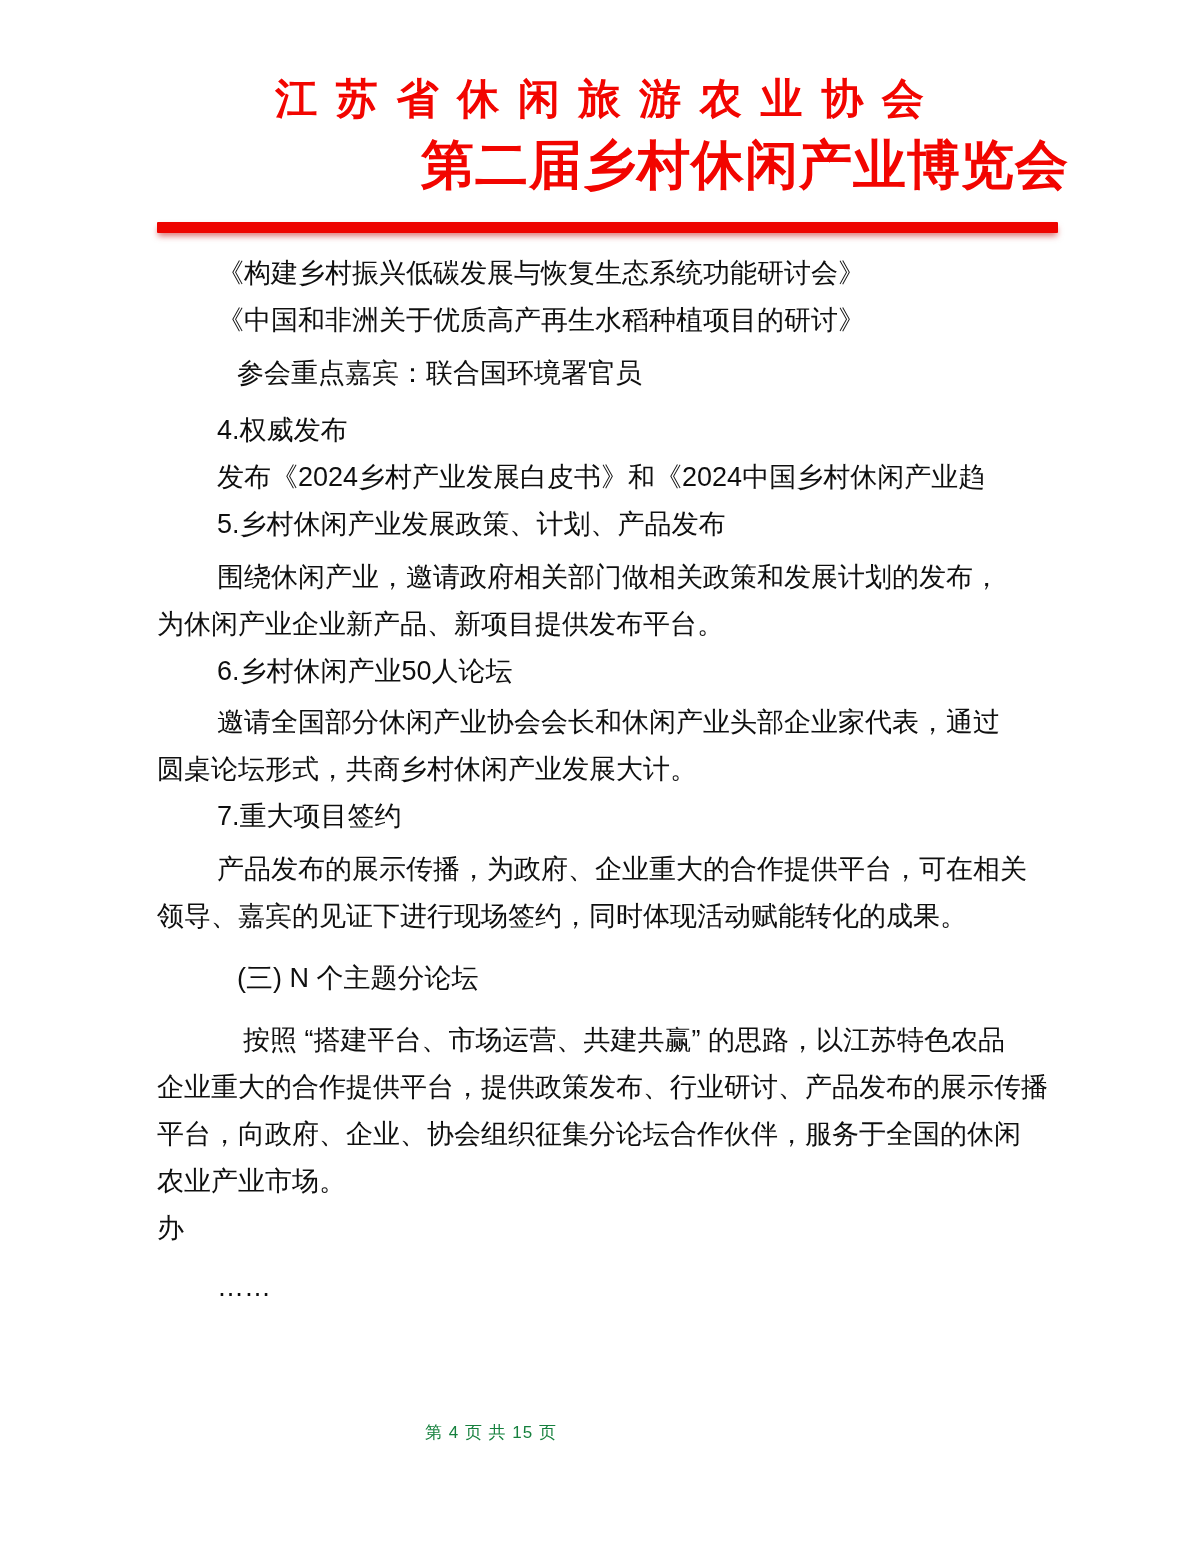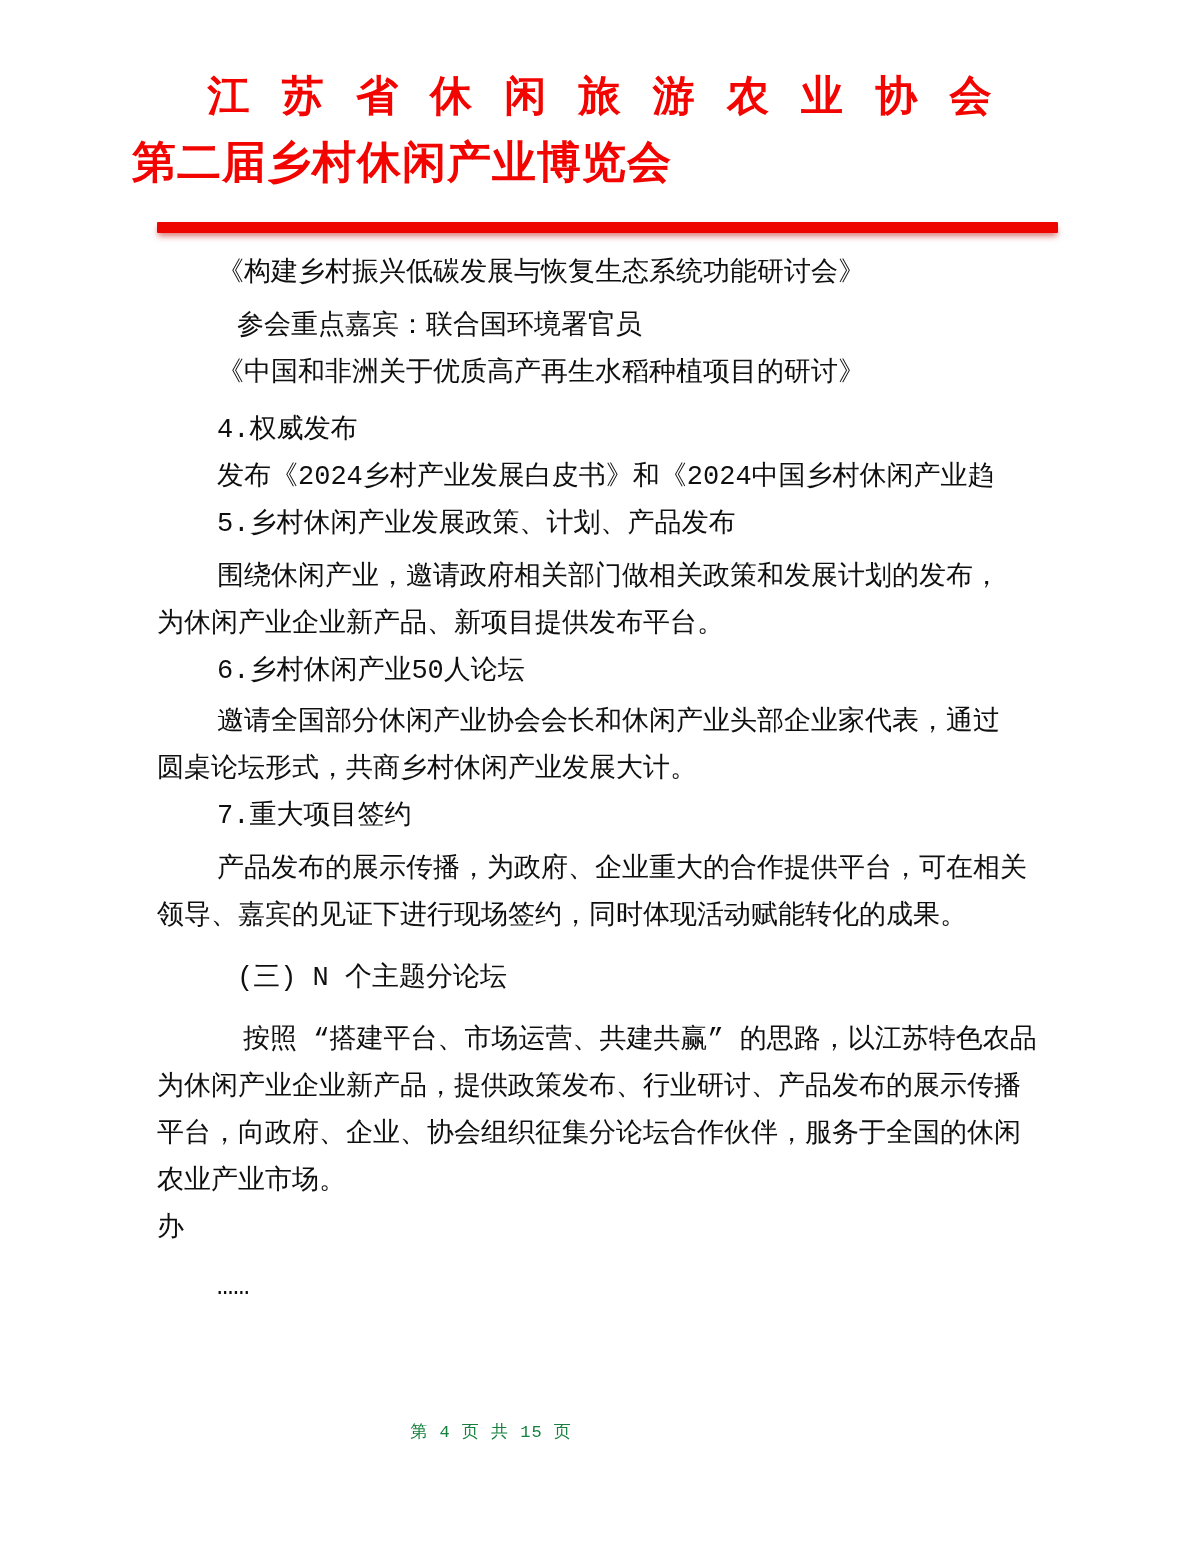--- a/index.html
+++ b/index.html
@@ -1,38 +1,38 @@
 <!DOCTYPE html>
 <html style="--accent: #f20500; --rule: #ee0400;"><head>
 <meta charset="utf-8">
 <style>
   :root { --accent:#f20500; --rule:#ee0400; --ink:#0f0f0f; }
-  * { margin:0; padding:0; box-sizing:border-box;font-family:Liberation Mono, monospace; }
+  * { margin:0; padding:0; box-sizing:border-box; }
   html,body { background:#ffffff; }
   .page {
     position:relative;
     width:1200px; height:1553px;
     background:#ffffff;
     overflow:hidden;
     font-family:"Liberation Sans","DejaVu Sans",sans-serif;
     color:var(--ink);
   }
   
   .doc-title-1 {
     position:absolute; top:74px; left:143px; width:914px;
     text-align:center;
     font-size:42px; line-height:50px; font-weight:bold;
     color:var(--accent);
     word-spacing:5px; letter-spacing:1px;
     white-space:pre;
   }
   .doc-title-2 {
-    position:absolute; top:140px; left:132px; width:914px;
-    text-align:left;
-    font-size:44px; line-height:50px; font-weight:bold;
+    position:absolute; top:140px; left:155px; width:914px;
+    text-align:right;
+    font-size:53px; line-height:50px; font-weight:bold;
     color:var(--accent);
     letter-spacing:1px;
     white-space:pre;
   }
   .title-rule {
     position:absolute; top:222px; left:157px;
     width:901px; height:11px;
     background:var(--rule);
     box-shadow:0 4px 6px -1px rgba(190,0,0,0.55);
     border-radius:1px;
@@ -66,36 +66,36 @@
 <body>
 
 <div class="page">
 
   <div class="doc-title-1">江 苏 省 休 闲 旅 游 农 业 协 会</div>
   <div class="doc-title-2">第二届乡村休闲产业博览会</div>
   <div class="title-rule"></div>
 
   <div class="body-text">
     <div class="ln ind">《构建乡村振兴低碳发展与恢复生态系统功能研讨会》</div>
+    <div class="ln ind">《中国和非洲关于优质高产再生水稻种植项目的研讨》</div>
     <div class="ln indw g6">参会重点嘉宾：联合国环境署官员</div>
-    <div class="ln ind">《中国和非洲关于优质高产再生水稻种植项目的研讨》</div>
     <div class="ln ind g10">4.权威发布</div>
     <div class="ln ind">发布《2024乡村产业发展白皮书》和《2024中国乡村休闲产业趋</div>
     <div class="ln ind">5.乡村休闲产业发展政策、计划、产品发布</div>
     <div class="ln ind g6">围绕休闲产业，邀请政府相关部门做相关政策和发展计划的发布，</div>
     <div class="ln">为休闲产业企业新产品、新项目提供发布平台。</div>
     <div class="ln ind">6.乡村休闲产业50人论坛</div>
     <div class="ln ind g4">邀请全国部分休闲产业协会会长和休闲产业头部企业家代表，通过</div>
     <div class="ln">圆桌论坛形式，共商乡村休闲产业发展大计。</div>
     <div class="ln ind">7.重大项目签约</div>
     <div class="ln ind g6">产品发布的展示传播，为政府、企业重大的合作提供平台，可在相关</div>
     <div class="ln">领导、嘉宾的见证下进行现场签约，同时体现活动赋能转化的成果。</div>
     <div class="ln indw g8">(三) N 个主题分论坛</div>
     <div class="ln ind84 g8">按照 “搭建平台、市场运营、共建共赢” 的思路，以江苏特色农品</div>
-    <div class="ln">为休闲产业企业新产品，提供政策发布、行业研讨、产品发布的展示传播</div>
+    <div class="ln">企业重大的合作提供平台，提供政策发布、行业研讨、产品发布的展示传播</div>
     <div class="ln">平台，向政府、企业、协会组织征集分论坛合作伙伴，服务于全国的休闲</div>
     <div class="ln">农业产业市场。</div>
     <div class="ln">办</div>
     <div class="ln ind g12">……</div>
   </div>
 
   <div class="page-footer">第 4 页 共 15 页</div>
 
 </div>
 

